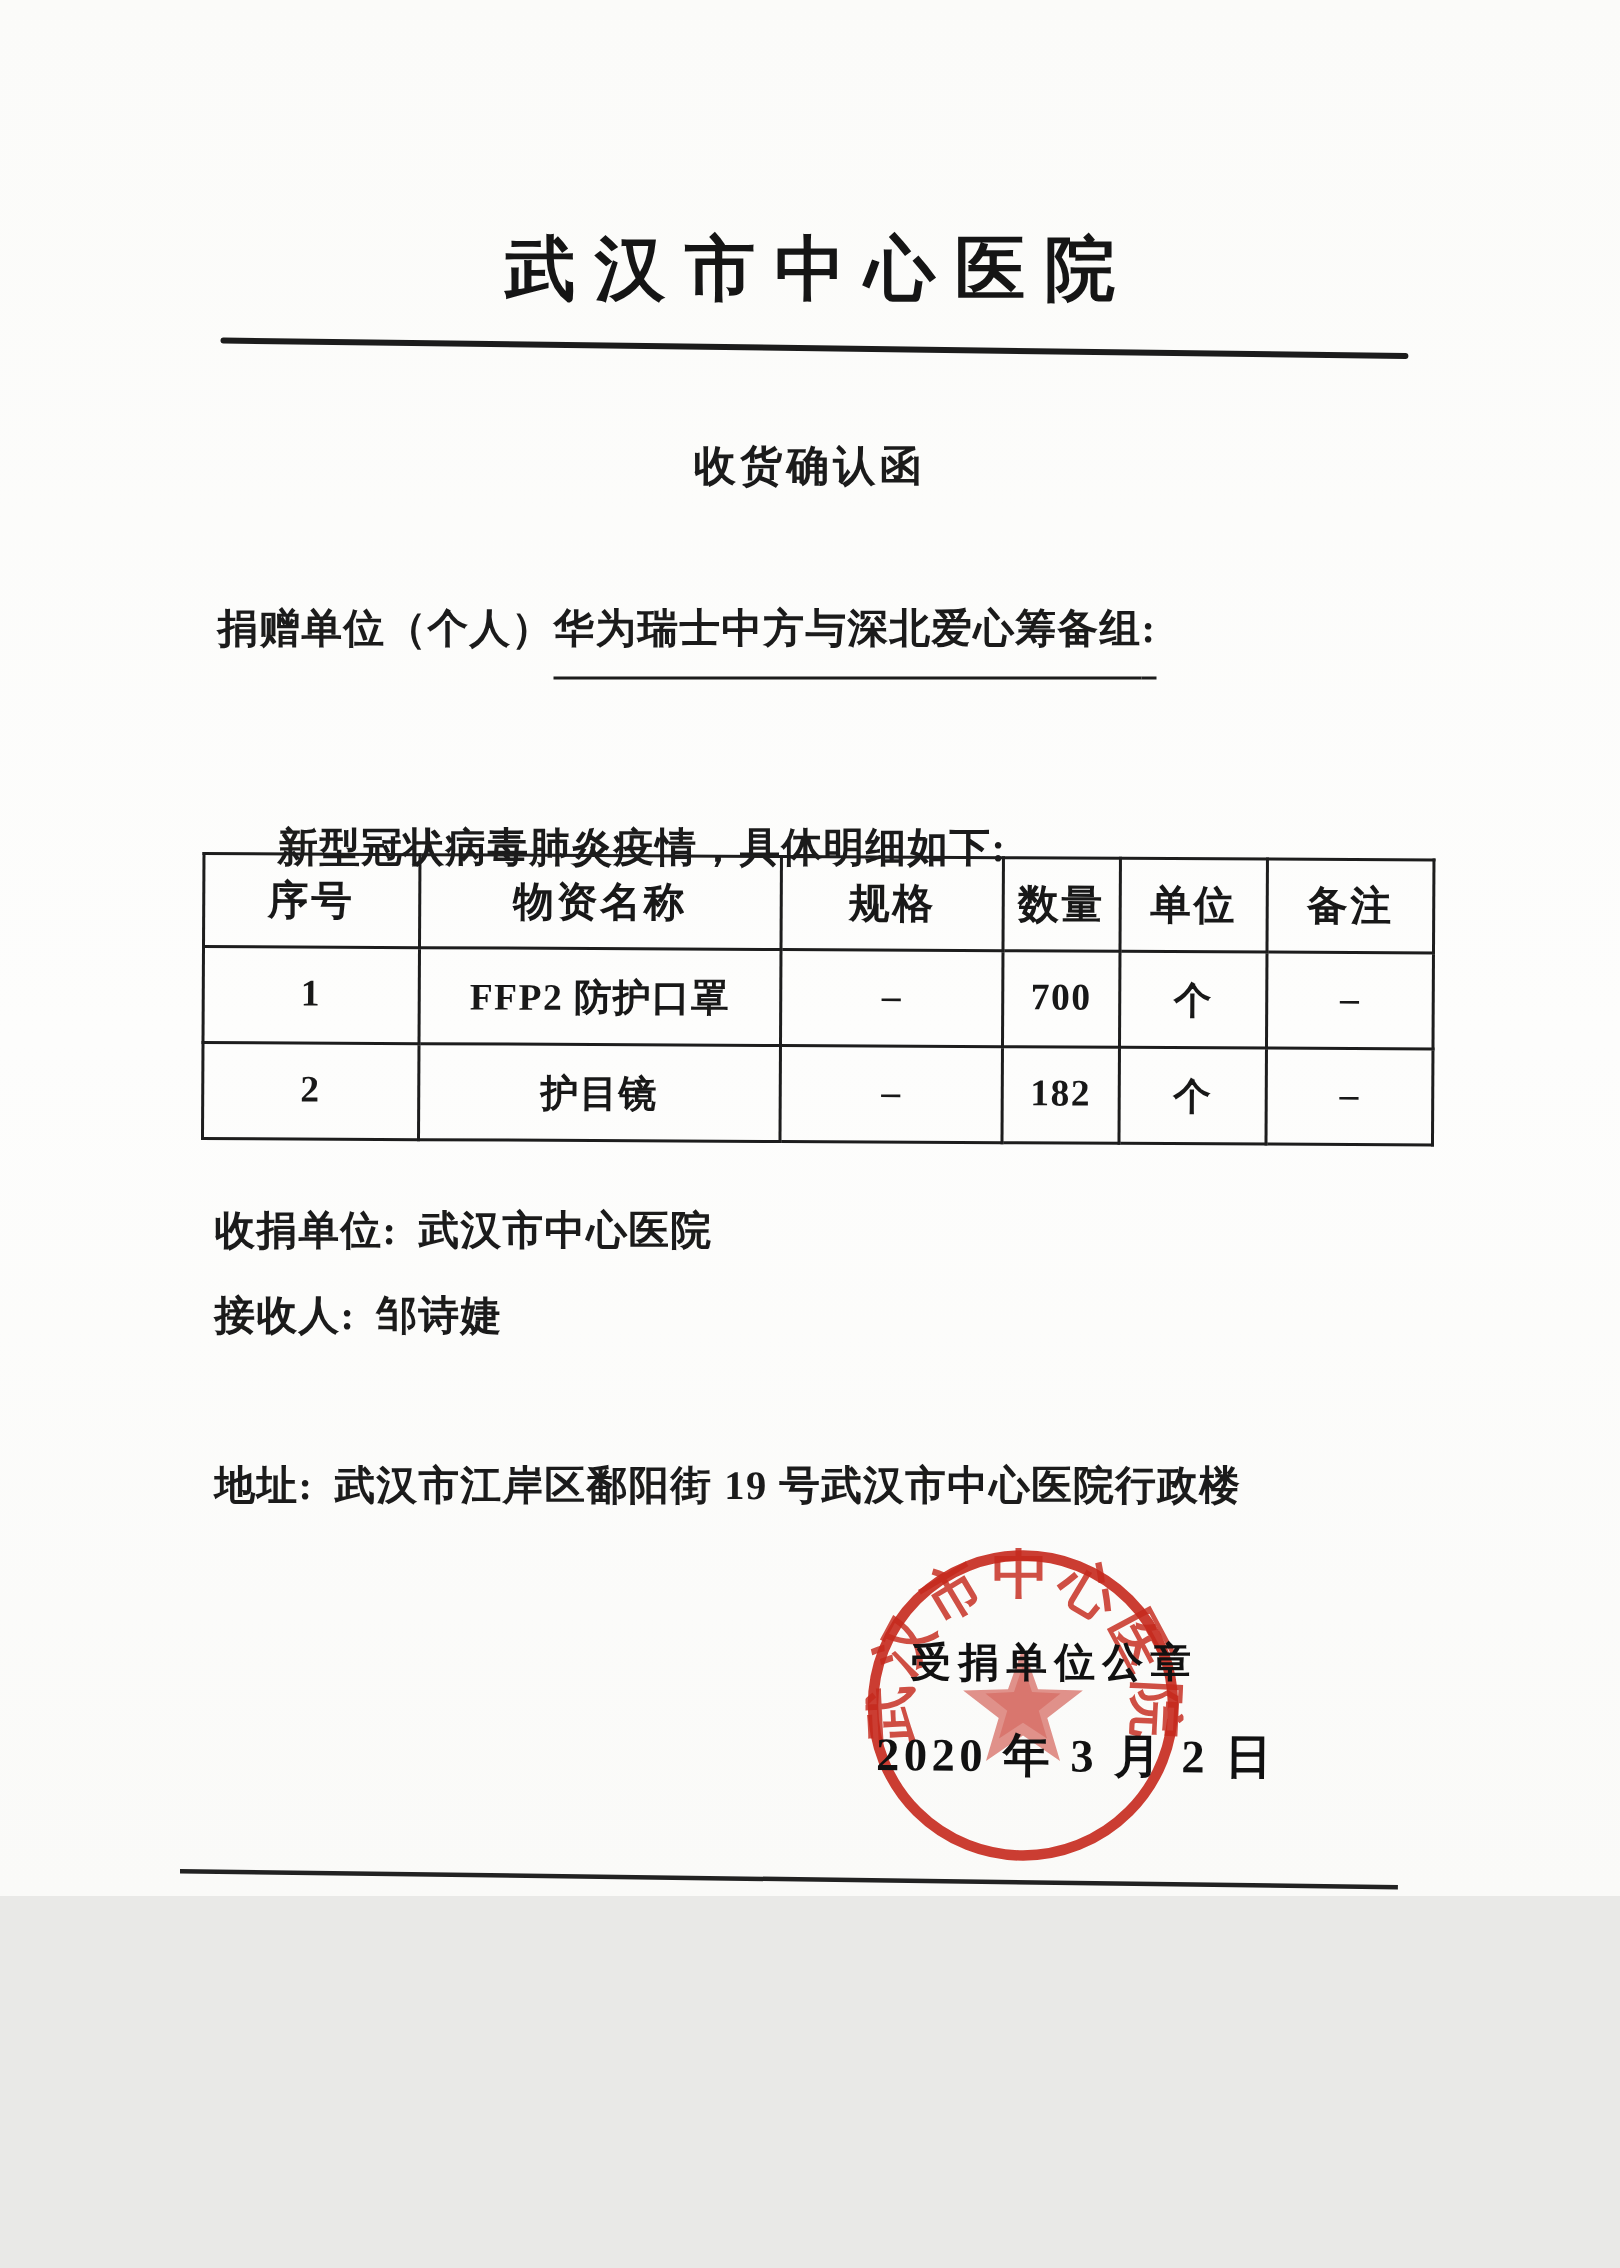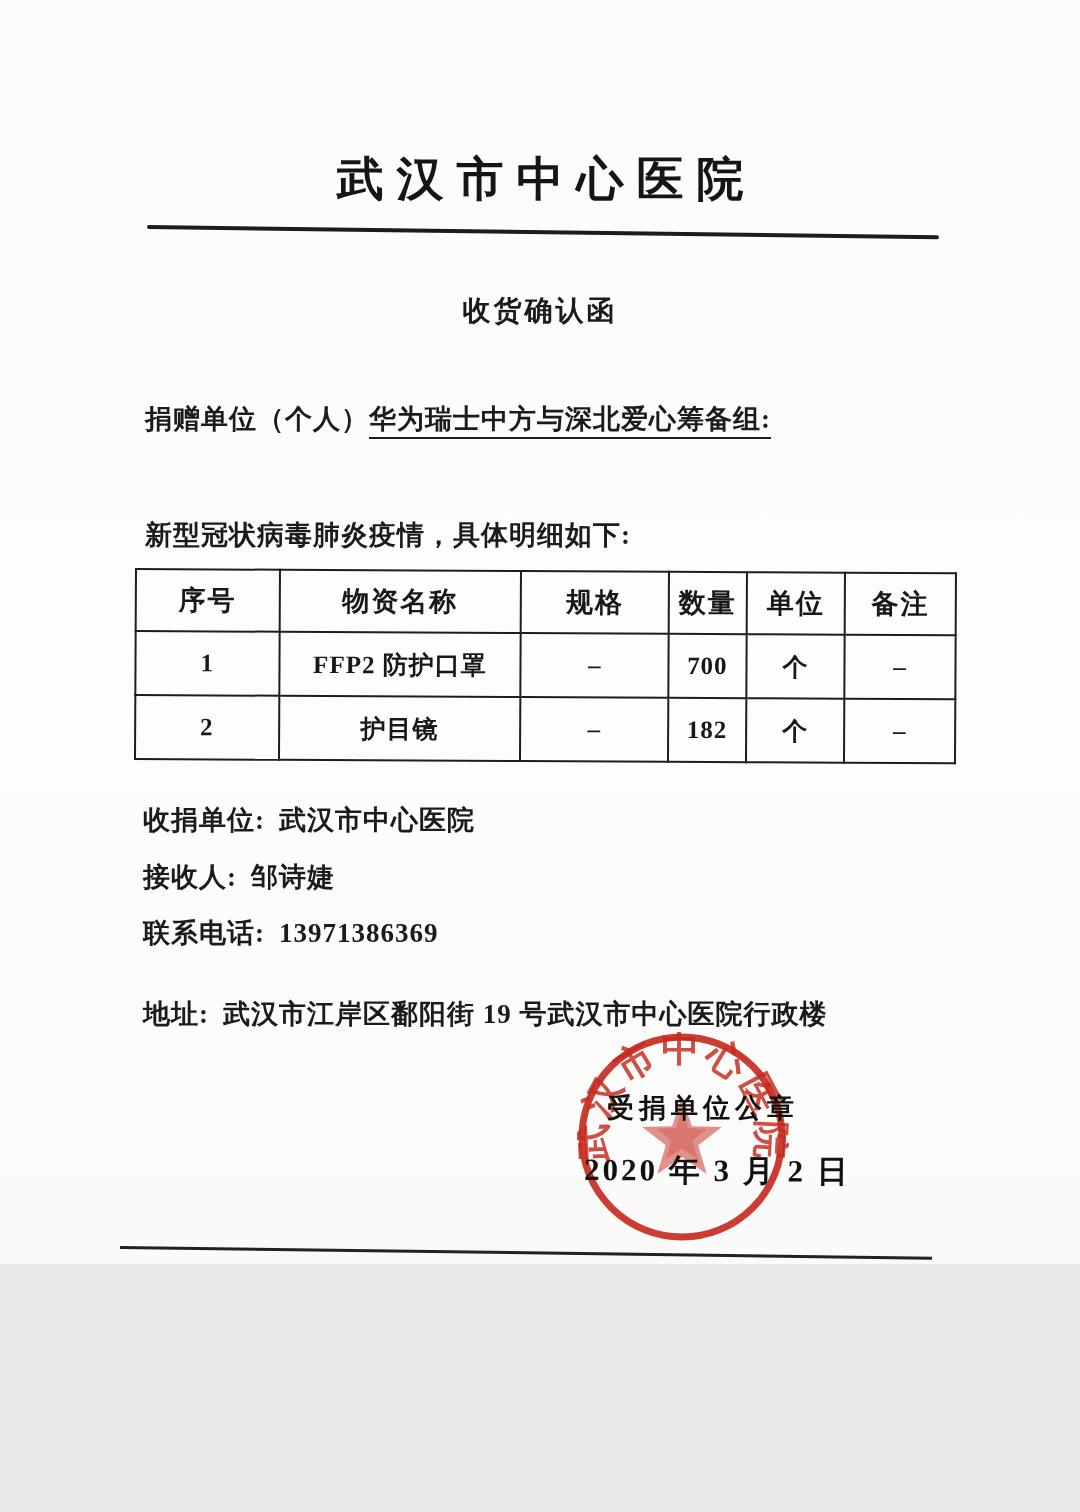--- a/index.html
+++ b/index.html
@@ -29,42 +29,42 @@
     text-align:center;font-size:28px;font-weight:700;letter-spacing:3px;
   }
   
   .para{
     position:absolute;left:145px;width:820px;
     font-size:27px;font-weight:700;letter-spacing:1px;line-height:1.35;
     white-space:nowrap;
   }
   .p1{top:401px;}
   .p2{top:463px;}
-  .p3{top:517px;}
-  .u{border-bottom:2px solid #1c1c1c;padding-bottom:3px;}
+  .p3{top:547px;margin-left:40px;}
+  .u{border-bottom:2px solid #1c1c1c;padding-bottom:17px;}
   
   .mat-table{
     position:absolute;left:135px;top:568px;width:822px;
     border-collapse:collapse;transform:rotate(0.3deg);transform-origin:left top;
   }
   .mat-table th,.mat-table td{
     border:2.5px solid #1d1d1d;text-align:center;vertical-align:middle;
     font-weight:700;color:#181818;
   }
   .mat-table th{height:58px;font-size:27px;letter-spacing:2px;}
   .mat-table td{height:60px;font-size:25px;letter-spacing:1px;}
   
   .detail{
     position:absolute;left:143px;white-space:nowrap;
     font-size:27px;font-weight:700;letter-spacing:1px;
   }
   .d1{top:802px;}
   .d2{top:859px;}
   .d3{top:915px;}
-  .d4{top:996px;}
+  .d4{top:972px;}
   .detail .val{margin-left:14px;}
   
   .stamp{position:absolute;left:577px;top:1032px;width:212px;height:212px;}
   .stamp svg{position:absolute;left:0;top:0;}
   .seal-caption{
     position:absolute;left:607px;top:1090px;white-space:nowrap;
     font-size:27px;font-weight:700;letter-spacing:5px;color:#111;
   }
   .seal-date{
     position:absolute;left:584px;top:1150px;white-space:nowrap;
@@ -133,23 +133,20 @@
       </tr>
     </tbody>
   </table>
 
   <div class="detail d2">
     <span>接收人:</span><span class="val">邹诗婕</span>
   </div>
   <div class="detail d1">
     <span>收捐单位:</span><span class="val">武汉市中心医院</span>
   </div>
-  <div class="detail d3">
-    <span>联系电话:</span><span class="val">13971386369</span>
-  </div>
   <div class="detail d4">
     <span>地址:</span><span class="val">武汉市江岸区鄱阳街 19 号武汉市中心医院行政楼</span>
   </div>
 
   <div class="stamp">
     <svg width="212" height="212" viewBox="0 0 212 212">
       <circle cx="105" cy="105" r="100" fill="none" stroke="#c5281c" stroke-width="7" opacity="0.9"></circle>
       <defs>
         <path id="seal-arc" d="M 33.6 131.1 A 76 76 0 1 1 176.4 131.1" fill="none"></path>
       </defs>

